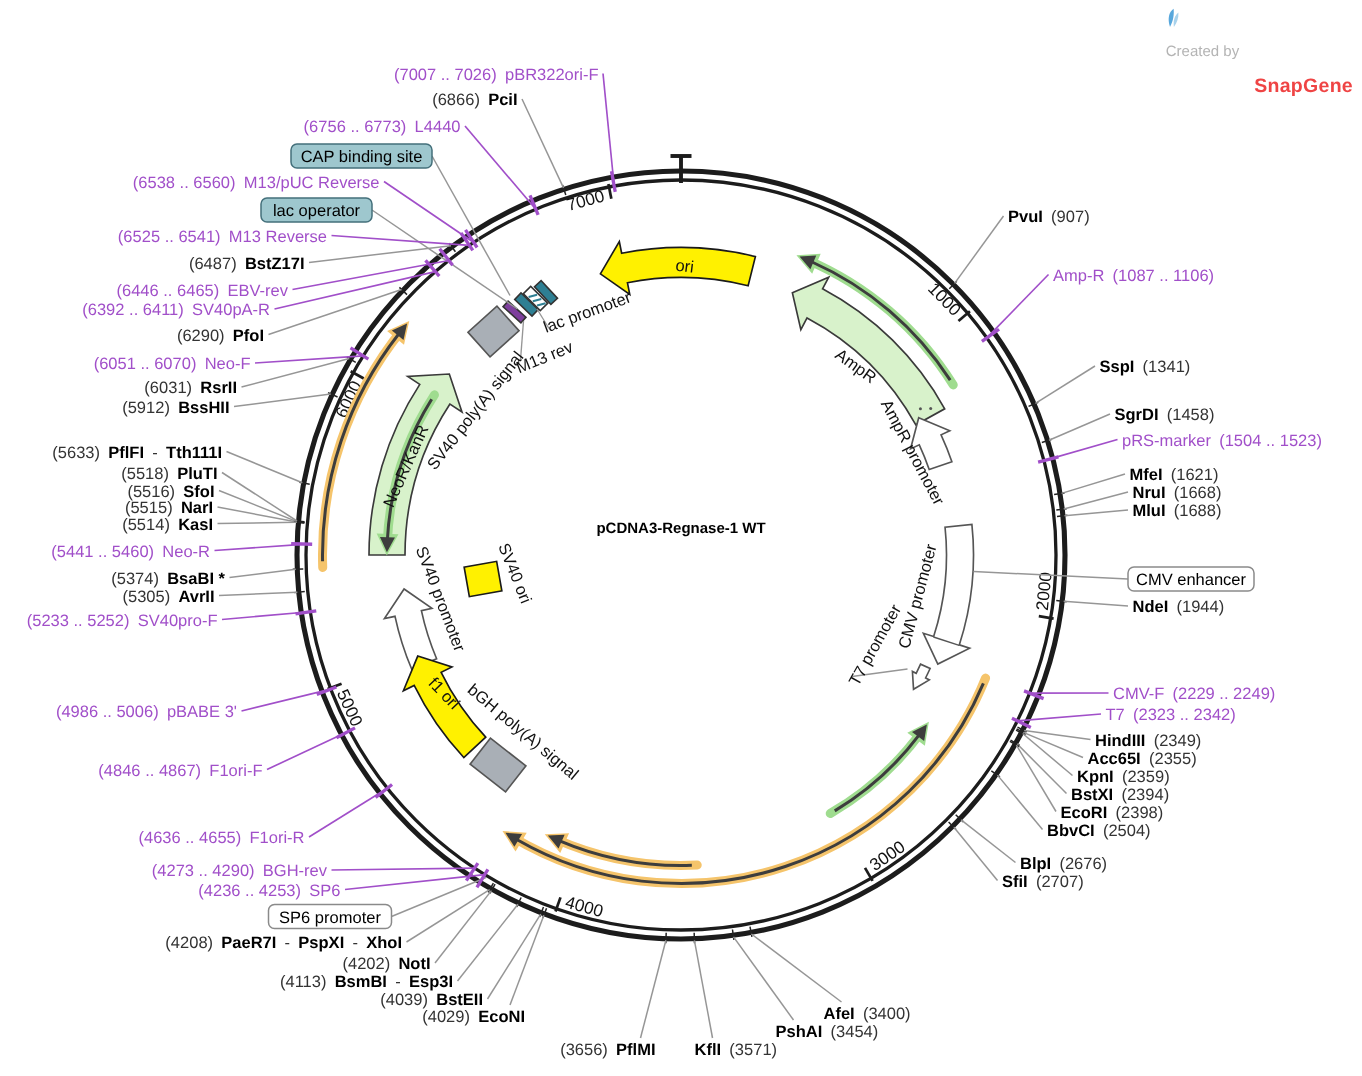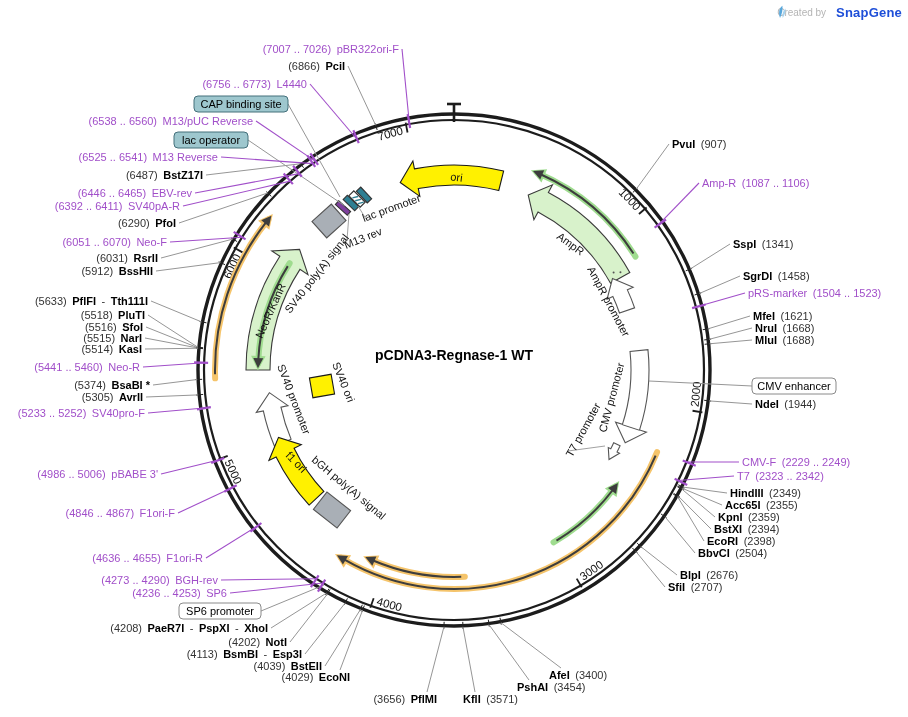--- a/index.html
+++ b/index.html
@@ -3,23 +3,23 @@
 <meta charset="utf-8">
 <style>
   html,body{margin:0;padding:0;}
   body{width:908px;height:717px;background:#ffffff;position:relative;overflow:hidden;
        font-family:"Liberation Sans", sans-serif;}
   #stage{position:absolute;left:0;top:0;width:908px;height:717px;}
   svg{position:absolute;left:0;top:0;}
   #credit{position:absolute;top:5px;right:6px;display:flex;align-items:center;gap:5px;
           -webkit-user-select:none;user-select:none;}
   #credit .created{font-size:10px;color:#b4b4b4;}
-  #credit .brand{font-size:13px;color:#1d4ed8;font-weight:600;letter-spacing:0.2px;}
+  #credit .brand{font-size:13px;color:#ef4444;font-weight:600;letter-spacing:0.2px;margin-top:44px;}
   #titleblock{position:absolute;left:304px;top:346px;width:300px;text-align:center;line-height:1.35;}
-  #titleblock .t1{font-size:14px;font-weight:bold;color:#000;}
+  #titleblock .t1{font-size:10px;font-weight:bold;color:#000;}
   #titleblock .t2{font-size:12px;color:#222;}
 </style>
 </head>
 <body>
 
 <div id="stage">
   <svg id="map" width="908" height="717" viewBox="0 0 908 717">
       <circle cx="454" cy="370" r="256" fill="none" stroke="#1c1c1c" stroke-width="3.4"></circle>
       <circle cx="454" cy="370" r="250" fill="none" stroke="#1c1c1c" stroke-width="2.2"></circle>
       <line x1="454" y1="122" x2="454" y2="104" stroke="#1c1c1c" stroke-width="2.6"></line>

